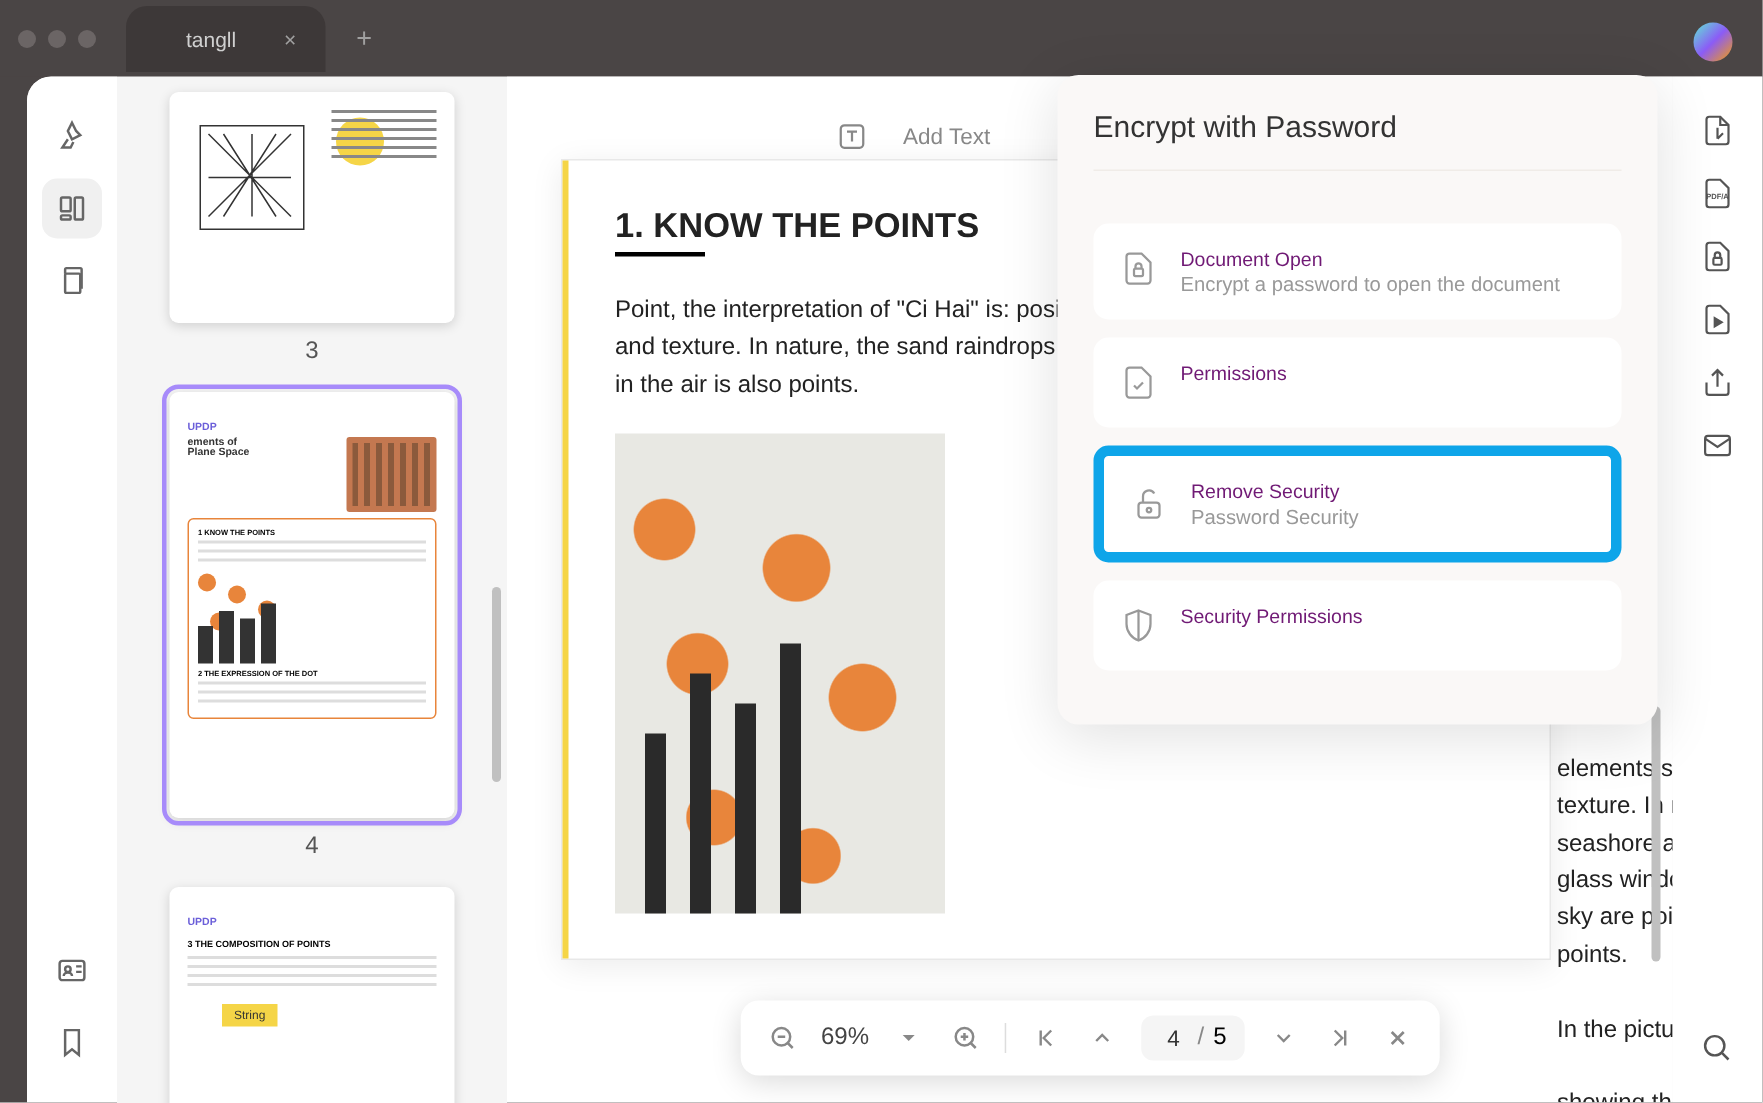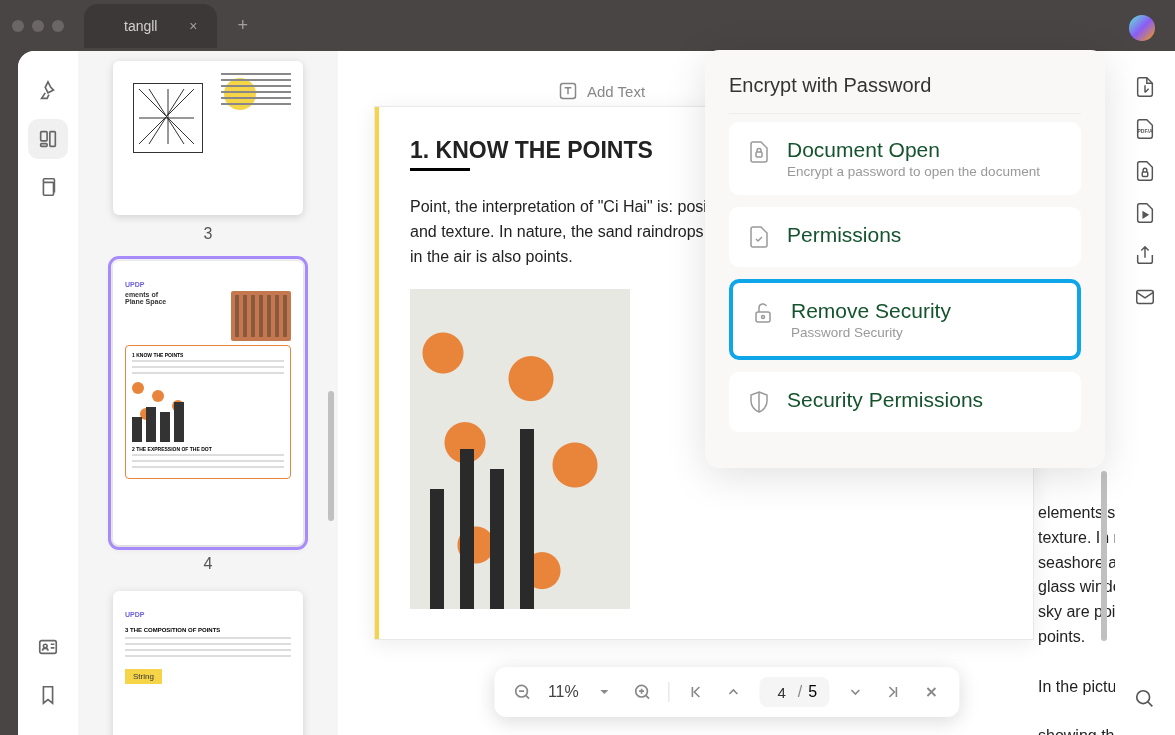--- a/index.html
+++ b/index.html
@@ -27,38 +27,38 @@
     
     .thumbnails { width: 260px; background: #f5f5f5; overflow-y: auto; padding: 10px 20px; position: relative; }
     .thumb-wrap { display: flex; flex-direction: column; align-items: center; margin-bottom: 18px; }
     .thumb { width: 190px; background: #fff; border-radius: 6px; box-shadow: 0 2px 8px rgba(0,0,0,0.15); padding: 12px; overflow: hidden; }
     .thumb.selected { outline: 3px solid #a78bfa; outline-offset: 2px; }
     .thumb-page-num { margin-top: 10px; color: #555; font-size: 16px; }
     .thumb-scroll { position: absolute; right: 4px; top: 340px; width: 6px; height: 130px; background: #c0c0c0; border-radius: 3px; }
     
     
     .content { flex: 1; background: #fff; position: relative; overflow: hidden; }
-    .top-tools { position: absolute; top: 30px; left: 220px; display: flex; align-items: center; gap: 9px; color: #888; font-size: 15px; }
+    .top-tools { position: absolute; top: 30px; left: 220px; display: flex; align-items: center; gap: 24px; color: #888; font-size: 15px; }
     .doc-page { position: absolute; top: 55px; left: 36px; width: 660px; background: #fff; border: 1px solid #e8e8e8; box-shadow: 0 4px 20px rgba(0,0,0,0.08); padding: 30px 35px; }
     .doc-accent { position: absolute; left: 0; top: 0; bottom: 0; width: 4px; background: #f5d547; }
     .doc-heading { font-size: 23px; font-weight: 800; color: #222; margin-bottom: 4px; }
     .doc-heading-underline { width: 60px; height: 3px; background: #000; margin-bottom: 24px; }
     .doc-text { font-size: 16px; line-height: 1.55; color: #222; margin-bottom: 20px; }
     .doc-image { width: 220px; height: 320px; background: #e8e8e3; position: relative; margin-top: 10px; }
     
     
     .right-text { position: absolute; top: 450px; left: 700px; width: 340px; font-size: 16px; line-height: 1.55; color: #222; }
     
     
     .security-panel { position: absolute; top: 50px; right: 70px; width: 400px; background: #faf8f7; border-radius: 14px; box-shadow: 0 8px 40px rgba(0,0,0,0.12); padding: 24px; z-index: 100; }
-    .panel-title { font-size: 20px; font-weight: 500; color: #333; margin-bottom: 8px; padding-bottom: 16px; border-bottom: 1px solid #f0ece8; }
+    .panel-title { font-size: 20px; font-weight: 500; color: #333; margin-bottom: 35px; padding-bottom: 16px; border-bottom: 1px solid #f0ece8; }
     .panel-item { display: flex; align-items: flex-start; gap: 14px; padding: 16px; background: #fff; border-radius: 10px; margin-bottom: 12px; cursor: pointer; }
-    .panel-item.highlighted { border: 4px solid #0ea5e9; }
+    .panel-item.highlighted { border: 7px solid #0ea5e9; align-items: center; }
     .panel-icon { width: 28px; height: 28px; flex-shrink: 0; color: #999; display: flex; align-items: center; justify-content: center; }
-    .panel-label { font-size: 21px; color: #14532d; margin-bottom: 2px; }
+    .panel-label { font-size: 13px; color: #701a75; margin-bottom: 2px; }
     .panel-desc { font-size: 13.5px; color: #999; }
     
     
     .right-toolbar { width: 60px; background: #fff; display: flex; flex-direction: column; align-items: center; padding-top: 24px; gap: 18px; }
     .r-icon { width: 24px; height: 24px; color: #555; cursor: pointer; display: flex; align-items: center; justify-content: center; }
     .r-bottom { margin-top: auto; margin-bottom: 24px; }
     
     
     .zoom-bar { position: absolute; bottom: 18px; left: 50%; transform: translateX(-50%); background: #fff; border-radius: 12px; box-shadow: 0 4px 20px rgba(0,0,0,0.15); padding: 10px 16px; display: flex; align-items: center; gap: 14px; z-index: 50; }
     .zoom-btn { width: 24px; height: 24px; display: flex; align-items: center; justify-content: center; color: #888; cursor: pointer; }
@@ -73,21 +73,21 @@
     .yellow-circle { position: absolute; top: 5px; right: 35px; width: 32px; height: 32px; background: #f5d547; border-radius: 50%; }
     .geo-lines { position: absolute; top: 10px; left: 8px; width: 70px; height: 70px; border: 1.5px solid #333; }
     .thumb-text-lines { position: absolute; top: 0; right: 0; width: 70px; }
     .tl { height: 2px; background: #888; margin-bottom: 4px; }
     .thumb4-content { height: 260px; }
     .thumb4-title { font-size: 7px; font-weight: bold; color: #333; }
     .thumb4-bars { display: flex; gap: 4px; align-items: flex-end; height: 50px; margin-top: 10px; }
     .bar { width: 10px; background: #333; }
     .dot { width: 12px; height: 12px; background: #e8853b; border-radius: 50%; position: absolute; }
     .thumb5-content { height: 130px; }
-    .string-box { background: #f5d547; padding: 3px 8px; font-size: 8px; color: #333; margin-top: 8px; display: inline-block; }
+    .string-box { background: #f5d547; padding: 3px 8px; font-size: 8px; color: #333; margin-top: 8px; display: inline-block; margin-left: 23px; }
     
     
     .doc-image::before { content: ''; position: absolute; inset: 0; background: 
       radial-gradient(circle at 15% 20%, #e8853b 20px, transparent 21px),
       radial-gradient(circle at 55% 28%, #e8853b 22px, transparent 23px),
       radial-gradient(circle at 25% 48%, #e8853b 20px, transparent 21px),
       radial-gradient(circle at 75% 55%, #e8853b 22px, transparent 23px),
       radial-gradient(circle at 30% 80%, #e8853b 18px, transparent 19px),
       radial-gradient(circle at 60% 88%, #e8853b 18px, transparent 19px);
     }
@@ -266,21 +266,21 @@
 
     <div class="content-scroll"></div>
 
     <div class="zoom-bar">
       <div class="zoom-btn">
         <svg width="20" height="20" viewBox="0 0 24 24" fill="none" stroke="currentColor" stroke-width="2">
             <circle cx="11" cy="11" r="7"></circle>
             <path d="M8 11h6M20 20l-4-4"></path>
           </svg>
       </div>
-      <span class="zoom-val">11%</span>
+      <span class="zoom-val">69%</span>
       <div class="zoom-btn">
         <svg width="10" height="10" viewBox="0 0 10 10" fill="currentColor">
             <path d="M1 3l4 4 4-4z"></path>
           </svg>
       </div>
       <div class="zoom-btn">
         <svg width="20" height="20" viewBox="0 0 24 24" fill="none" stroke="currentColor" stroke-width="2">
             <circle cx="11" cy="11" r="7"></circle>
             <path d="M8 11h6M11 8v6M20 20l-4-4"></path>
           </svg>

